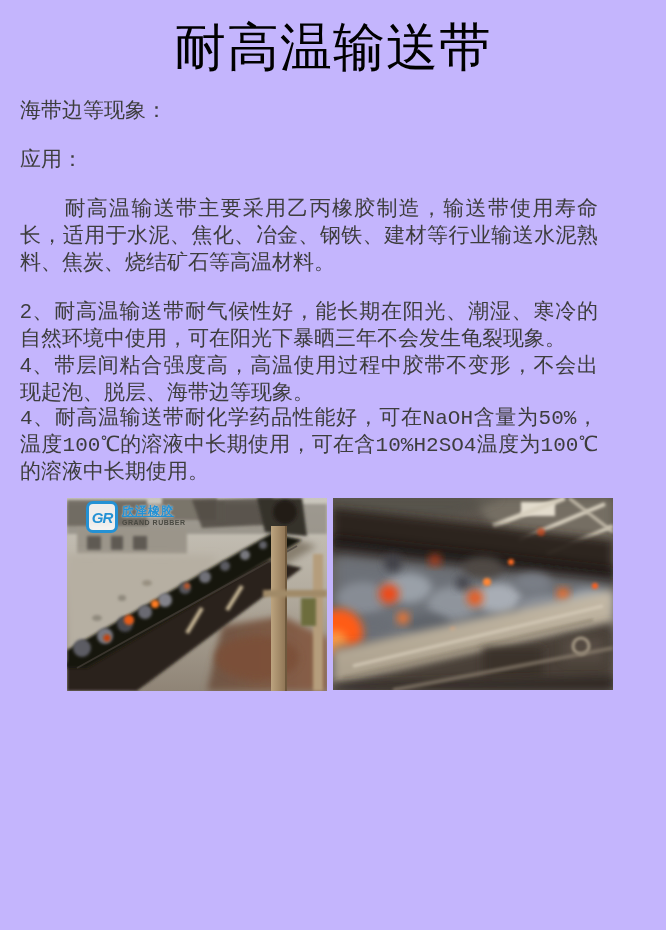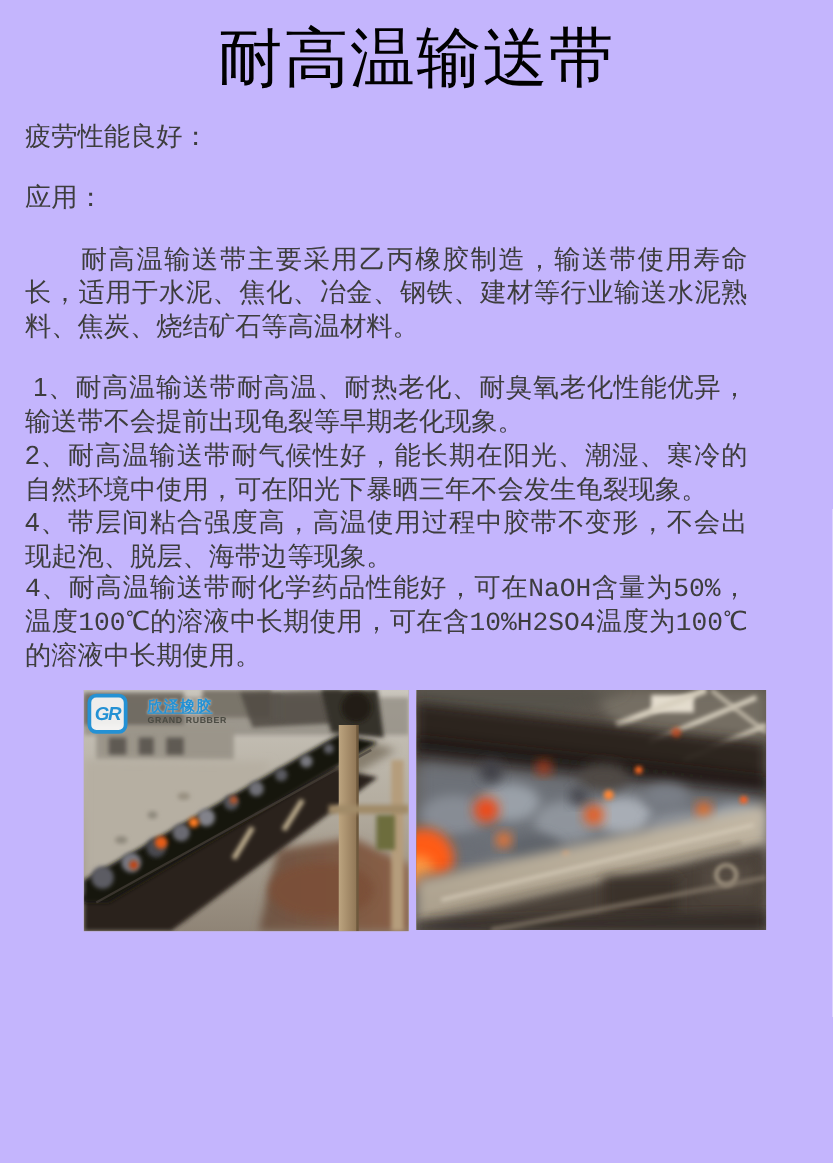--- a/index.html
+++ b/index.html
@@ -44,24 +44,24 @@
     position: relative;
     overflow: hidden;
     background: #b2aca0;
   }
   .photo.left  { width: 260px; height: 193px; }
   .photo.right { width: 280px; height: 192px; }
   .photo svg { display: block; }
   .brand-logo {
     position: absolute;
     top: 3px;
-    left: 3px;
+    left: 19px;
     display: flex;
     align-items: flex-start;
-    gap: 16px;
+    gap: 4px;
   }
   .brand-badge {
     width: 26px;
     height: 26px;
     border: 3px solid #2491d4;
     border-radius: 7px;
     background: rgba(255,255,255,0.88);
     color: #2491d4;
     font-weight: bold;
     font-style: italic;
@@ -90,24 +90,23 @@
   }
 </style>
 </head>
 <body>
 
 <div class="page">
 
   <h1 class="page-title">耐高温输送带</h1>
 
   <div class="doc">
-    <p>疲劳性能良好：</p>
+    <p>海带边等现象：</p>
     <p>应用：</p>
     <p>　　耐高温输送带主要采用乙丙橡胶制造，输送带使用寿命长，适用于水泥、焦化、冶金、钢铁、建材等行业输送水泥熟料、焦炭、烧结矿石等高温材料。</p>
-    <p class="feature"> 1、耐高温输送带耐高温、耐热老化、耐臭氧老化性能优异，输送带不会提前出现龟裂等早期老化现象。</p>
     <p class="feature">2、耐高温输送带耐气候性好，能长期在阳光、潮湿、寒冷的自然环境中使用，可在阳光下暴晒三年不会发生龟裂现象。</p>
     <p class="feature">4、带层间粘合强度高，高温使用过程中胶带不变形，不会出现起泡、脱层、海带边等现象。</p>
     <p class="feature feature-last">4、耐高温输送带耐化学药品性能好，可在NaOH含量为50%，温度100℃的溶液中长期使用，可在含10%H2SO4温度为100℃的溶液中长期使用。</p>
   </div>
 
   <div class="photo-row">
 
     <div class="photo left">
       <svg width="260" height="193" viewBox="0 0 260 193">
         <defs>

